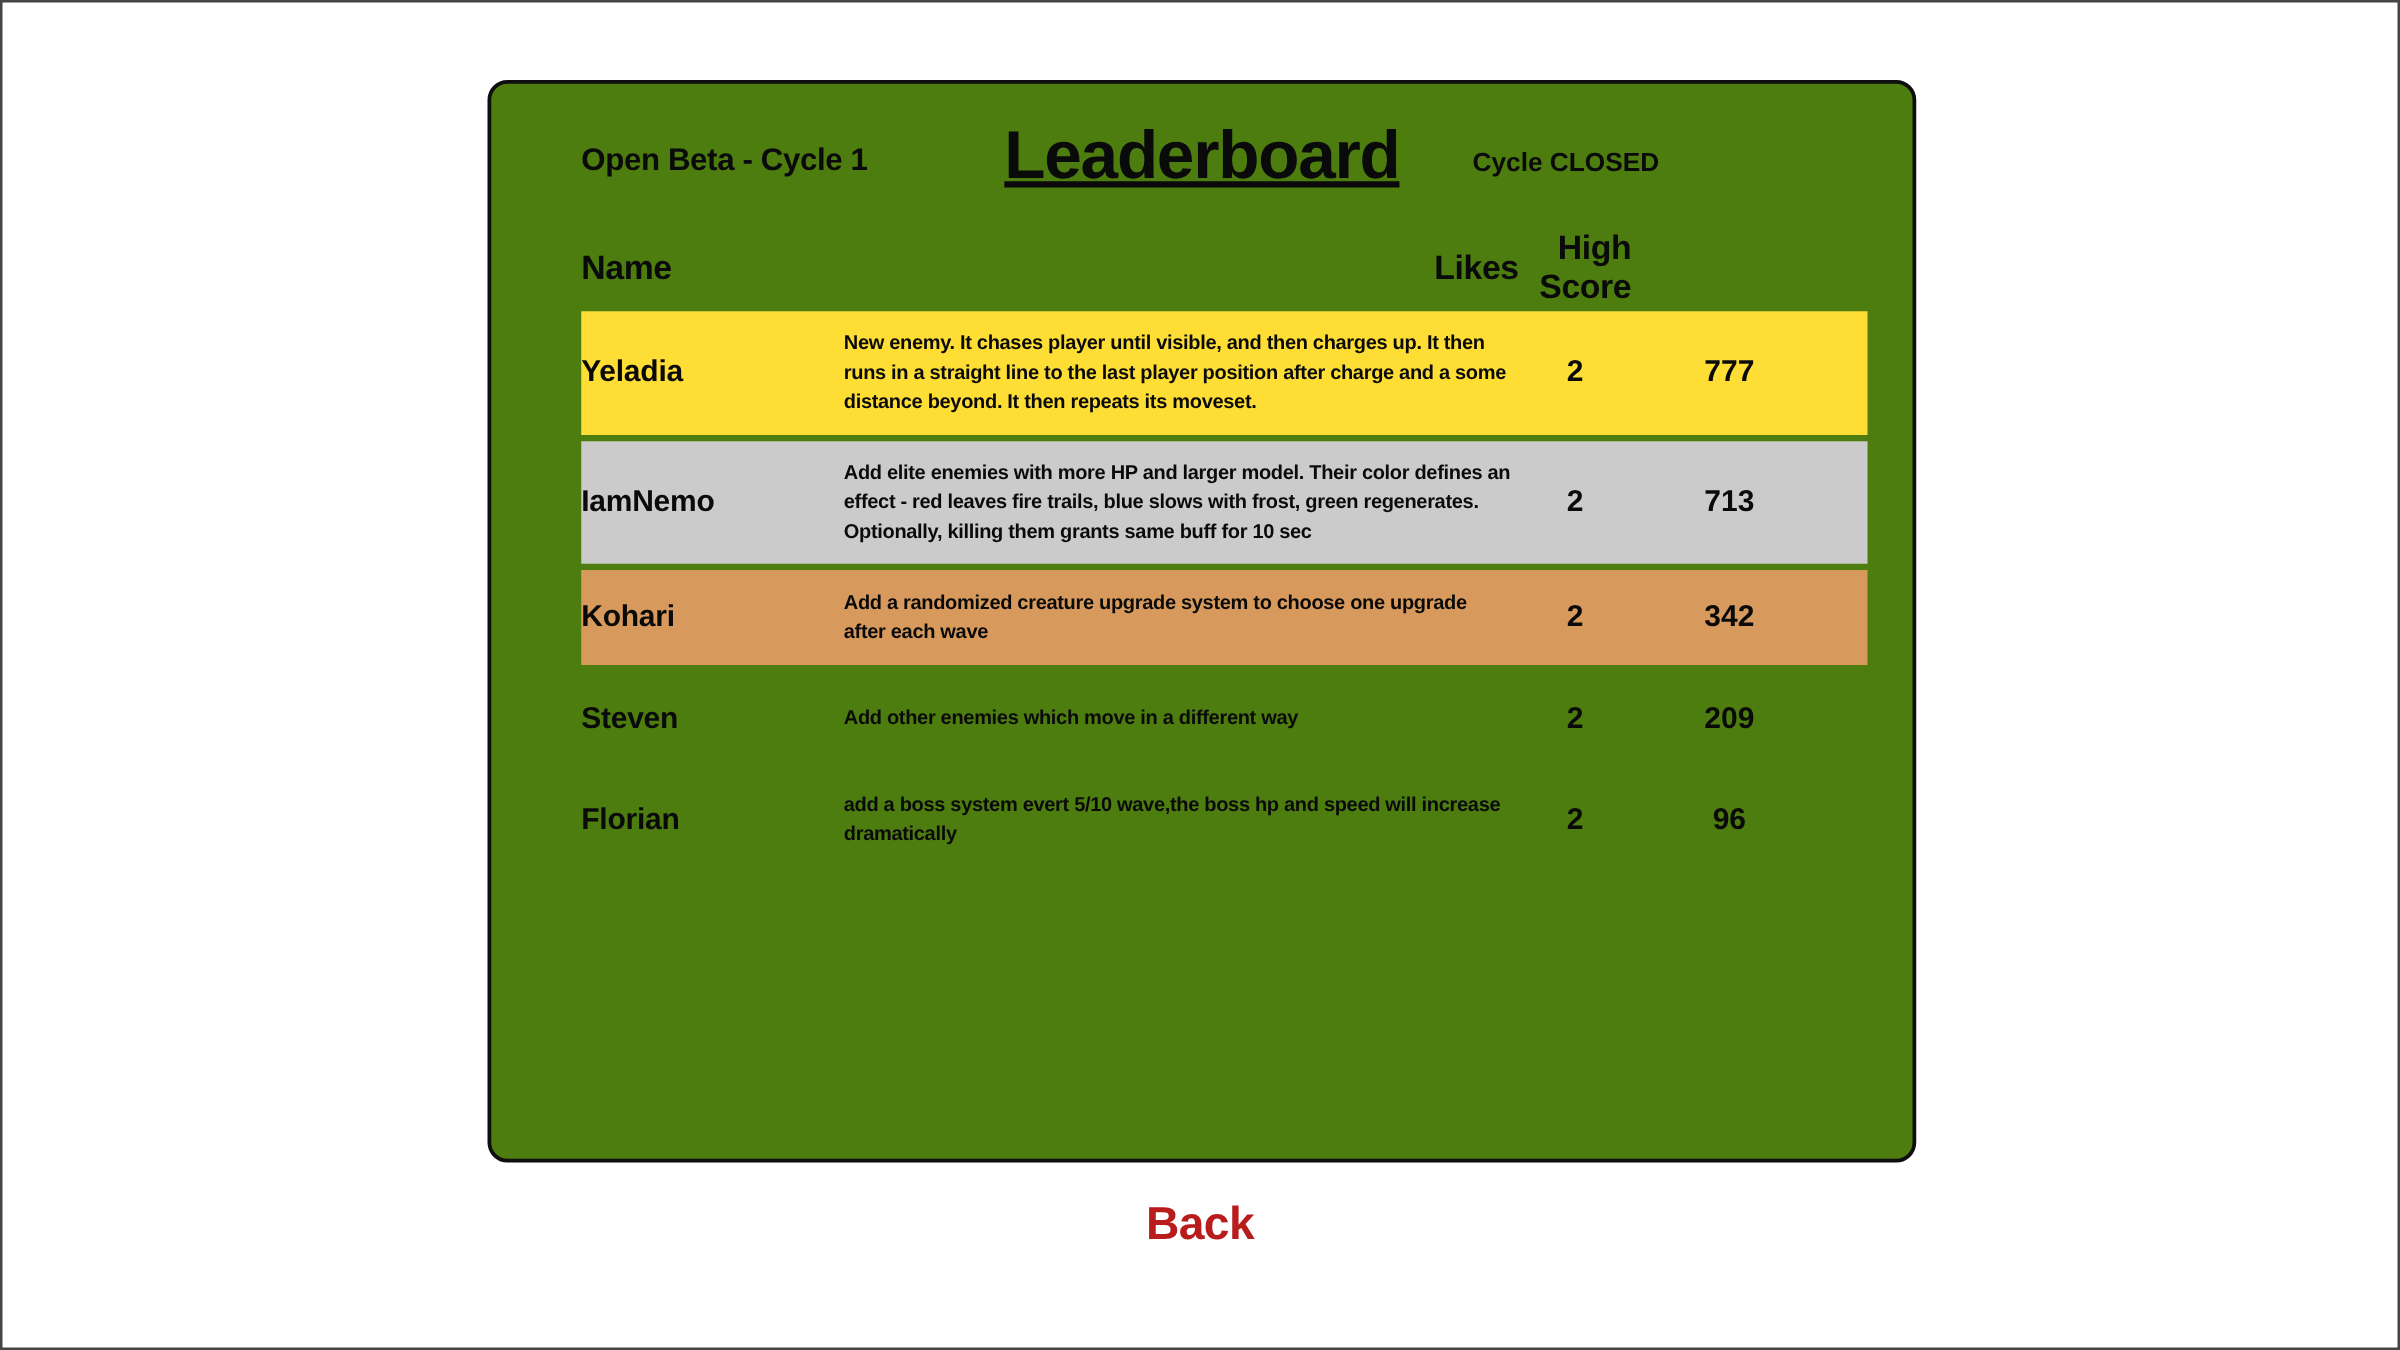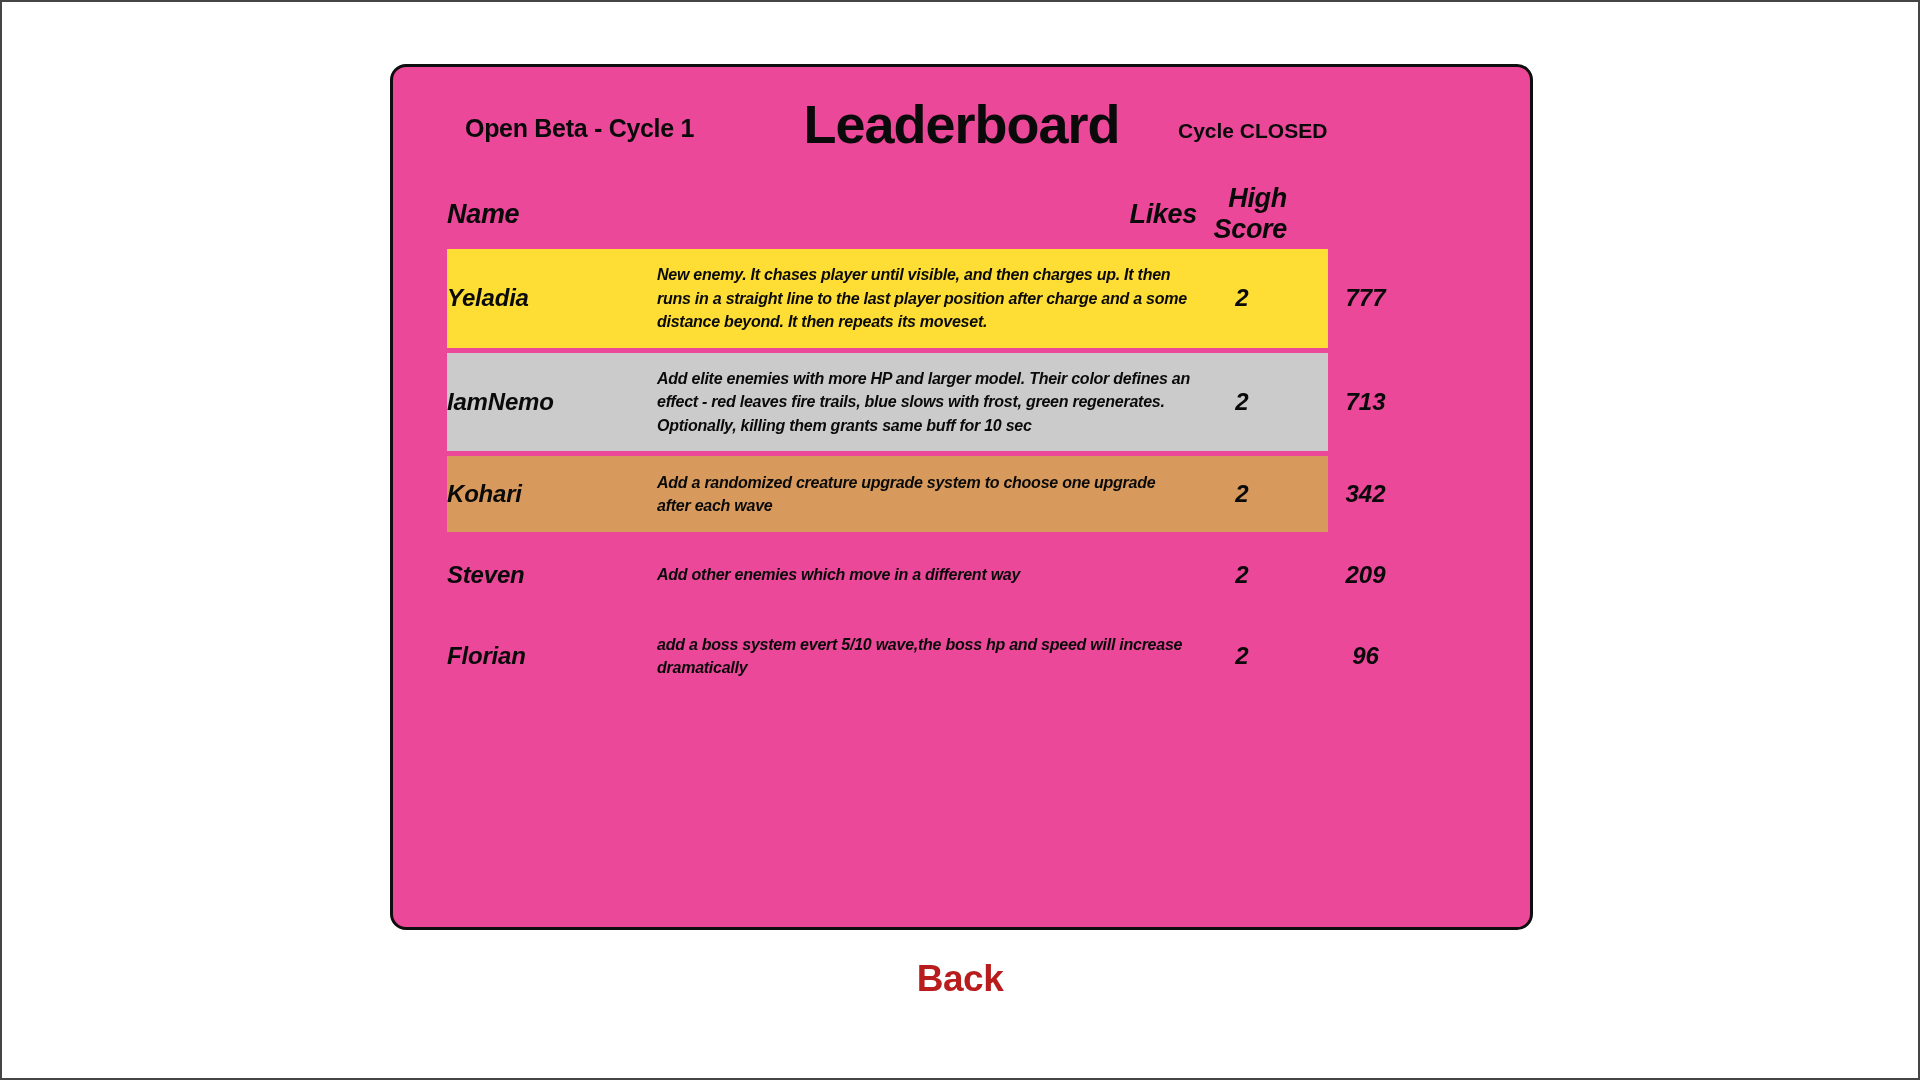--- a/index.html
+++ b/index.html
@@ -14,49 +14,49 @@
     position: relative;
     width: 1920px; height: 1080px;
     background: #ffffff;
     border: 2px solid #454545;
     overflow: hidden;
   }
   .panel {
     position: absolute;
     left: 388px; top: 62px;
     width: 1143px; height: 866px;
-    background: #ec4899;
+    background: #4d7c0f;
     border: 3px solid #0e0e0e;
     border-radius: 16px;
   }
   .cycle-label {
     position: absolute;
     left: 72px; top: 47px;
     font-size: 25px;
     letter-spacing: -0.3px;
     white-space: nowrap;
   }
   .panel-title {
     position: absolute;
     left: 0; right: 0; top: 26px;
     text-align: center;
     font-size: 54px;
     letter-spacing: -1px;
+    text-decoration: underline;
   }
   .cycle-status {
     position: absolute;
     left: 785px; top: 52px;
     font-size: 21px;
     white-space: nowrap;
   }
   .board {
     position: absolute;
-    left: 54px; top: 116px;
-    width: 881px;
-    font-style: italic;
+    left: 72px; top: 116px;
+    width: 1029px;
   }
   .thead {
     display: grid;
     grid-template-columns: 190px 560px 90px 157px;
     align-items: center;
     height: 34px;
     margin-bottom: 32px;
     font-size: 27px;
     letter-spacing: -0.3px;
   }

